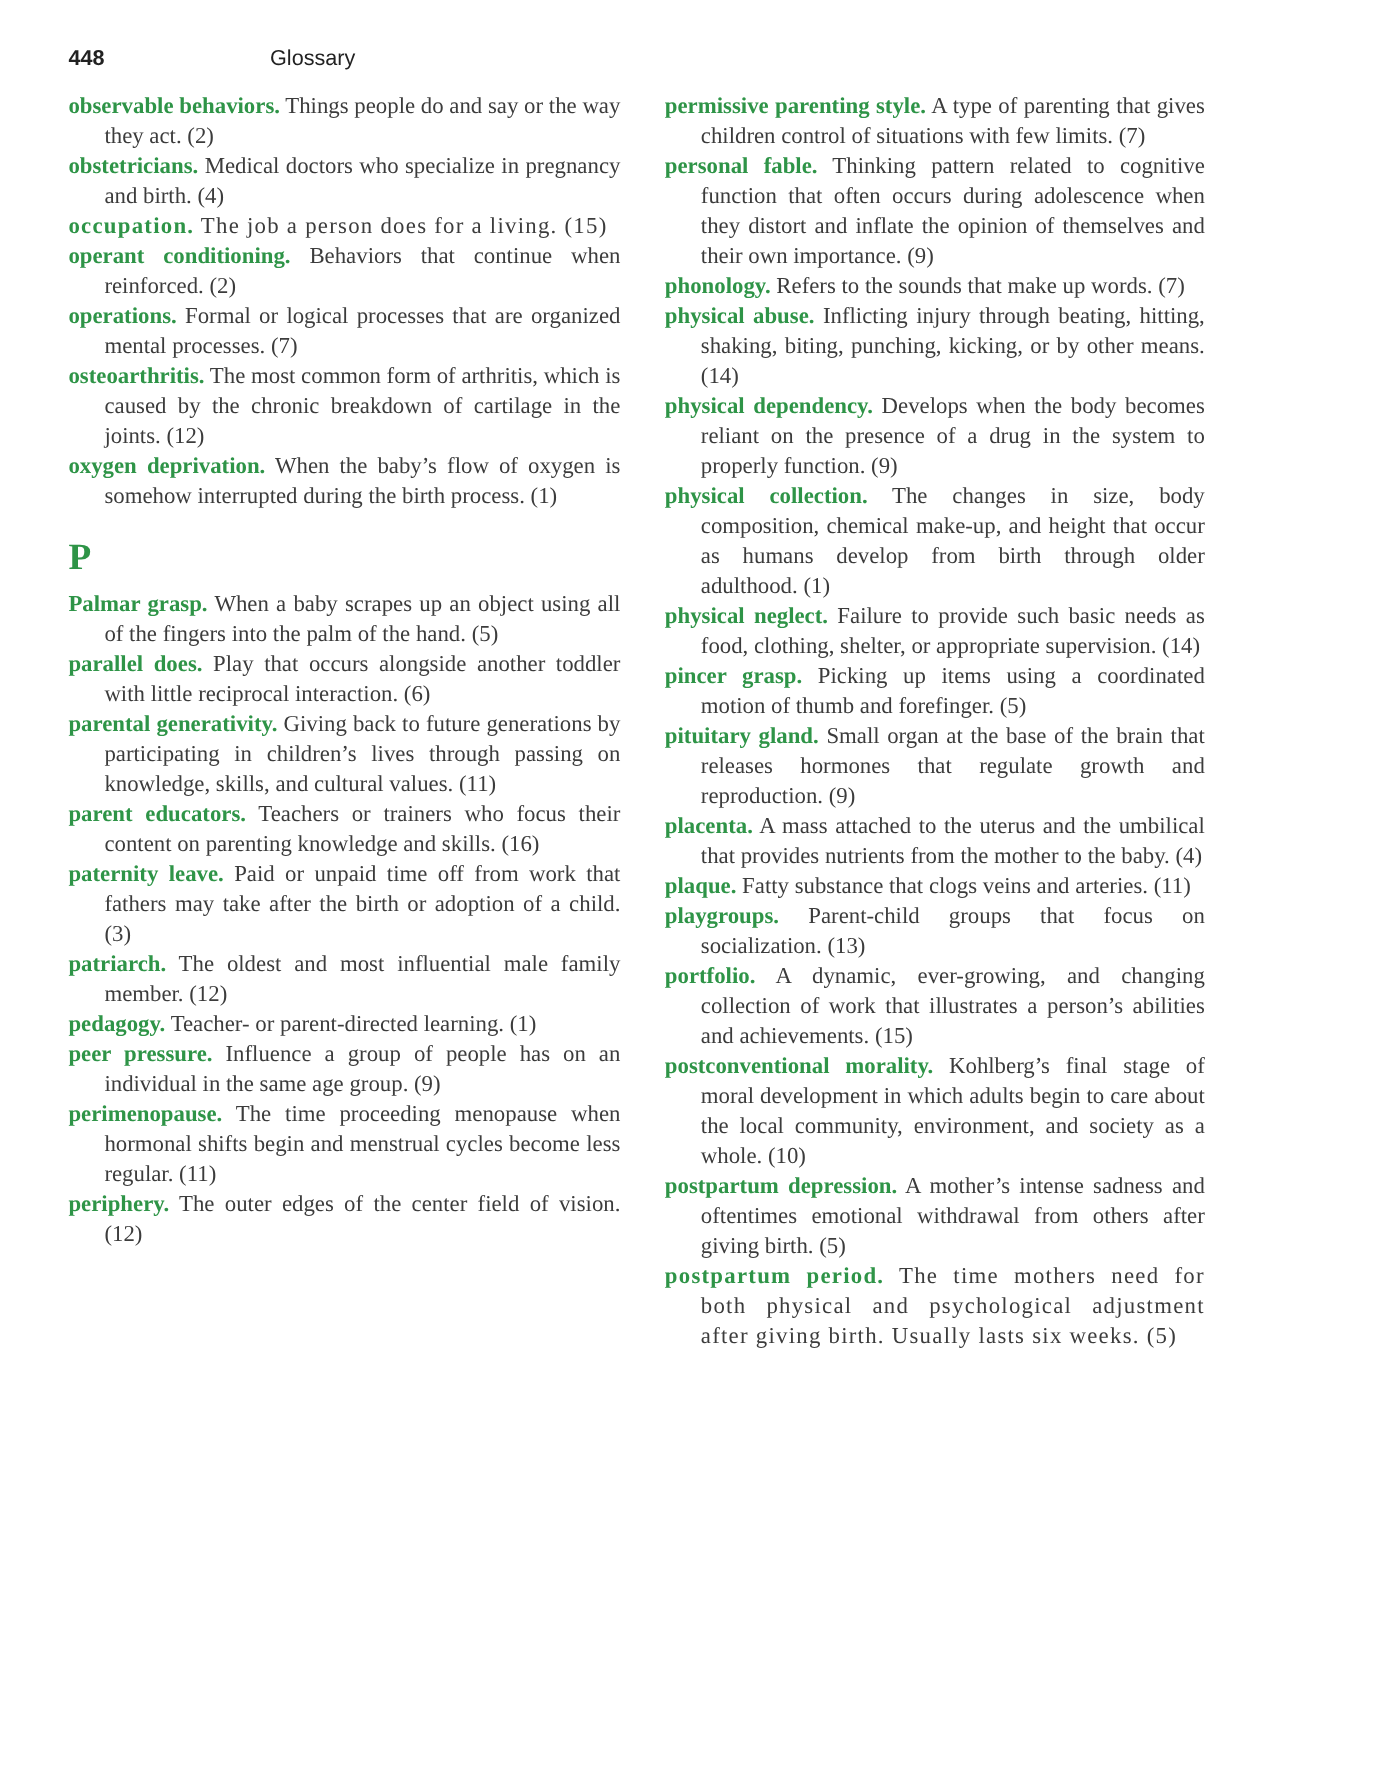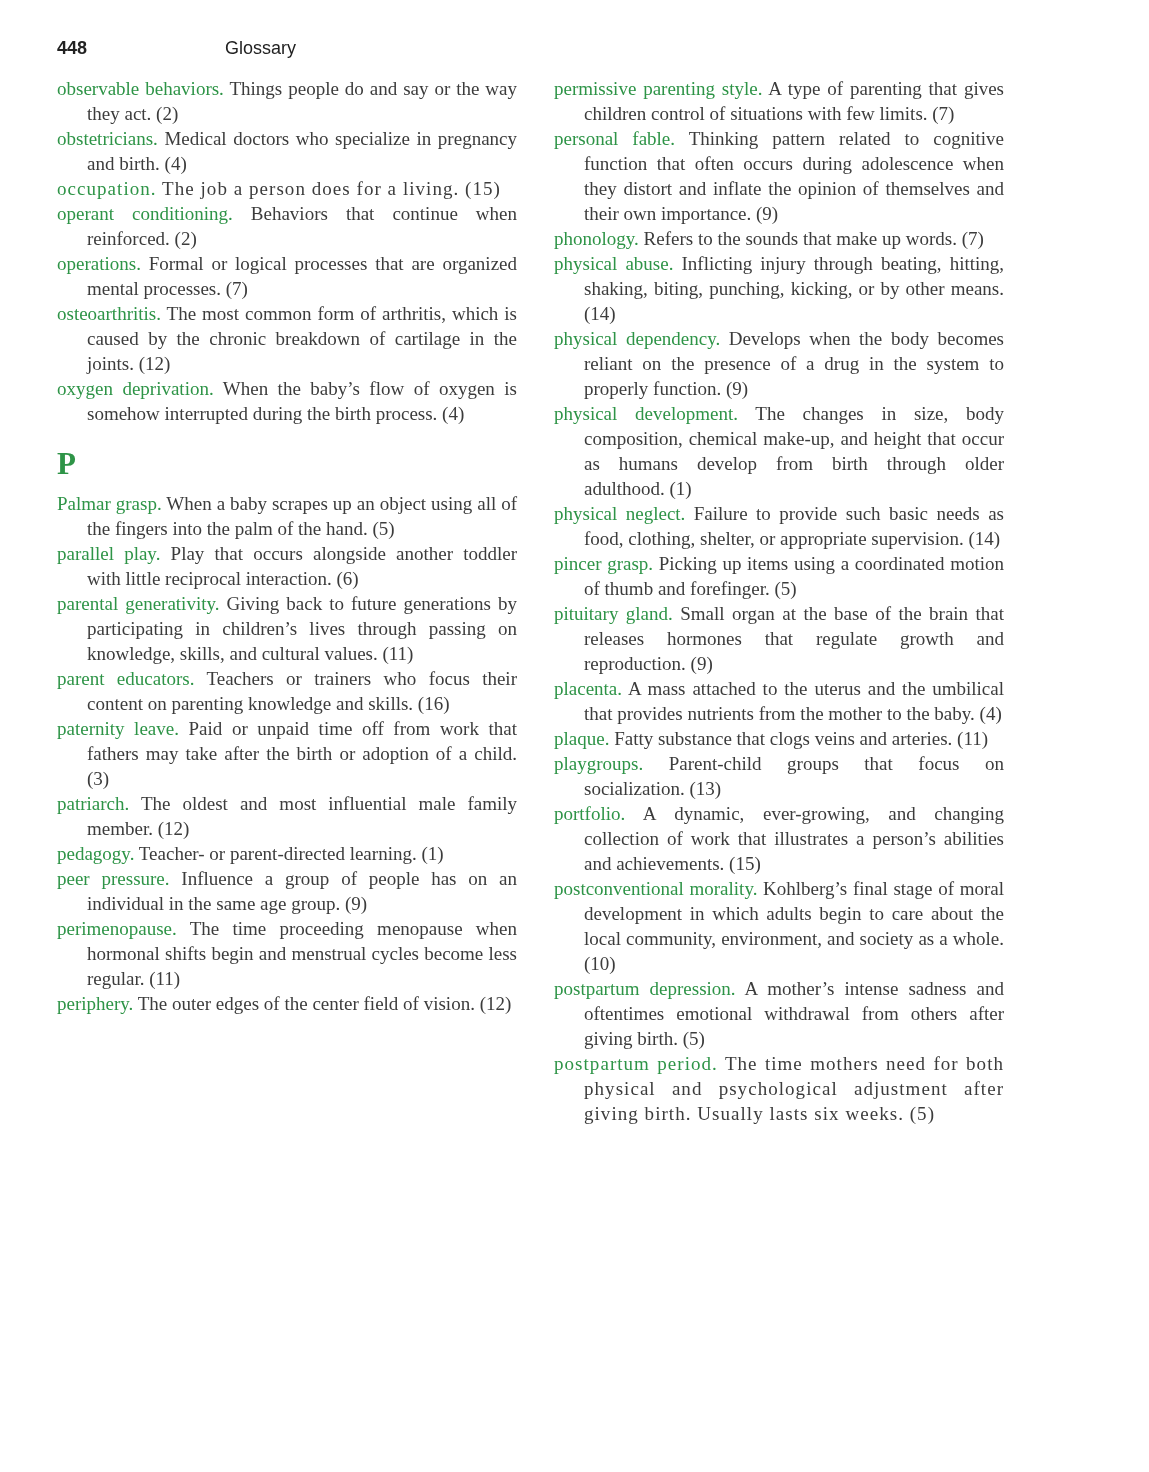--- a/index.html
+++ b/index.html
@@ -53,21 +53,21 @@
     text-align:justify;
     padding-left:30px;
     text-indent:-30px;
     color:var(--body);
   }
   .entry.spaced{
     letter-spacing:0.055em;
   }
   .term{
     color:var(--green);
-    font-weight:normal;
+    font-weight:bold;
   }
   .def{
     color:var(--body);
   }
   .section-letter{
     color:var(--green);
     font-weight:bold;
     font-size:31px;
     line-height:31px;
     margin-top:22px;
@@ -82,40 +82,40 @@
     <span class="page-num">448</span><span class="header-title">Glossary</span>
   </div>
   <div class="columns">
     <div class="col left">
         <div class="entry"><span class="term">observable behaviors.</span> <span class="def">Things people do and say or the way they act. (2)</span></div>
         <div class="entry"><span class="term">obstetricians.</span> <span class="def">Medical doctors who specialize in pregnancy and birth. (4)</span></div>
         <div class="entry spaced"><span class="term">occupation.</span> <span class="def">The job a person does for a living. (15)</span></div>
         <div class="entry"><span class="term">operant conditioning.</span> <span class="def">Behaviors that continue when reinforced. (2)</span></div>
         <div class="entry"><span class="term">operations.</span> <span class="def">Formal or logical processes that are organized mental processes. (7)</span></div>
         <div class="entry"><span class="term">osteoarthritis.</span> <span class="def">The most common form of arthritis, which is caused by the chronic breakdown of cartilage in the joints. (12)</span></div>
-        <div class="entry"><span class="term">oxygen deprivation.</span> <span class="def">When the baby’s flow of oxygen is somehow interrupted during the birth process. (4)</span></div>
+        <div class="entry"><span class="term">oxygen deprivation.</span> <span class="def">When the baby’s flow of oxygen is somehow interrupted during the birth process. (1)</span></div>
         <div class="section-letter">P</div>
         <div class="entry"><span class="term">Palmar grasp.</span> <span class="def">When a baby scrapes up an object using all of the fingers into the palm of the hand. (5)</span></div>
-        <div class="entry"><span class="term">parallel play.</span> <span class="def">Play that occurs alongside another toddler with little reciprocal interaction. (6)</span></div>
+        <div class="entry"><span class="term">parallel does.</span> <span class="def">Play that occurs alongside another toddler with little reciprocal interaction. (6)</span></div>
         <div class="entry"><span class="term">parental generativity.</span> <span class="def">Giving back to future generations by participating in children’s lives through passing on knowledge, skills, and cultural values. (11)</span></div>
         <div class="entry"><span class="term">parent educators.</span> <span class="def">Teachers or trainers who focus their content on parenting knowledge and skills. (16)</span></div>
         <div class="entry"><span class="term">paternity leave.</span> <span class="def">Paid or unpaid time off from work that fathers may take after the birth or adoption of a child. (3)</span></div>
         <div class="entry"><span class="term">patriarch.</span> <span class="def">The oldest and most influential male family member. (12)</span></div>
         <div class="entry"><span class="term">pedagogy.</span> <span class="def">Teacher- or parent-directed learning. (1)</span></div>
         <div class="entry"><span class="term">peer pressure.</span> <span class="def">Influence a group of people has on an individual in the same age group. (9)</span></div>
         <div class="entry"><span class="term">perimenopause.</span> <span class="def">The time proceeding menopause when hormonal shifts begin and menstrual cycles become less regular. (11)</span></div>
         <div class="entry"><span class="term">periphery.</span> <span class="def">The outer edges of the center field of vision. (12)</span></div>
       </div>
     <div class="col right">
         <div class="entry"><span class="term">permissive parenting style.</span> <span class="def">A type of parenting that gives children control of situations with few limits. (7)</span></div>
         <div class="entry"><span class="term">personal fable.</span> <span class="def">Thinking pattern related to cognitive function that often occurs during adolescence when they distort and inflate the opinion of themselves and their own importance. (9)</span></div>
         <div class="entry"><span class="term">phonology.</span> <span class="def">Refers to the sounds that make up words. (7)</span></div>
         <div class="entry"><span class="term">physical abuse.</span> <span class="def">Inflicting injury through beating, hitting, shaking, biting, punching, kicking, or by other means. (14)</span></div>
         <div class="entry"><span class="term">physical dependency.</span> <span class="def">Develops when the body becomes reliant on the presence of a drug in the system to properly function. (9)</span></div>
-        <div class="entry"><span class="term">physical development.</span> <span class="def">The changes in size, body composition, chemical make-up, and height that occur as humans develop from birth through older adulthood. (1)</span></div>
+        <div class="entry"><span class="term">physical collection.</span> <span class="def">The changes in size, body composition, chemical make-up, and height that occur as humans develop from birth through older adulthood. (1)</span></div>
         <div class="entry"><span class="term">physical neglect.</span> <span class="def">Failure to provide such basic needs as food, clothing, shelter, or appropriate supervision. (14)</span></div>
         <div class="entry"><span class="term">pincer grasp.</span> <span class="def">Picking up items using a coordinated motion of thumb and forefinger. (5)</span></div>
         <div class="entry"><span class="term">pituitary gland.</span> <span class="def">Small organ at the base of the brain that releases hormones that regulate growth and reproduction. (9)</span></div>
         <div class="entry"><span class="term">placenta.</span> <span class="def">A mass attached to the uterus and the umbilical that provides nutrients from the mother to the baby. (4)</span></div>
         <div class="entry"><span class="term">plaque.</span> <span class="def">Fatty substance that clogs veins and arteries. (11)</span></div>
         <div class="entry"><span class="term">playgroups.</span> <span class="def">Parent-child groups that focus on socialization. (13)</span></div>
         <div class="entry"><span class="term">portfolio.</span> <span class="def">A dynamic, ever-growing, and changing collection of work that illustrates a person’s abilities and achievements. (15)</span></div>
         <div class="entry"><span class="term">postconventional morality.</span> <span class="def">Kohlberg’s final stage of moral development in which adults begin to care about the local community, environment, and society as a whole. (10)</span></div>
         <div class="entry"><span class="term">postpartum depression.</span> <span class="def">A mother’s intense sadness and oftentimes emotional withdrawal from others after giving birth. (5)</span></div>
         <div class="entry spaced"><span class="term">postpartum period.</span> <span class="def">The time mothers need for both physical and psychological adjustment after giving birth. Usually lasts six weeks. (5)</span></div>

